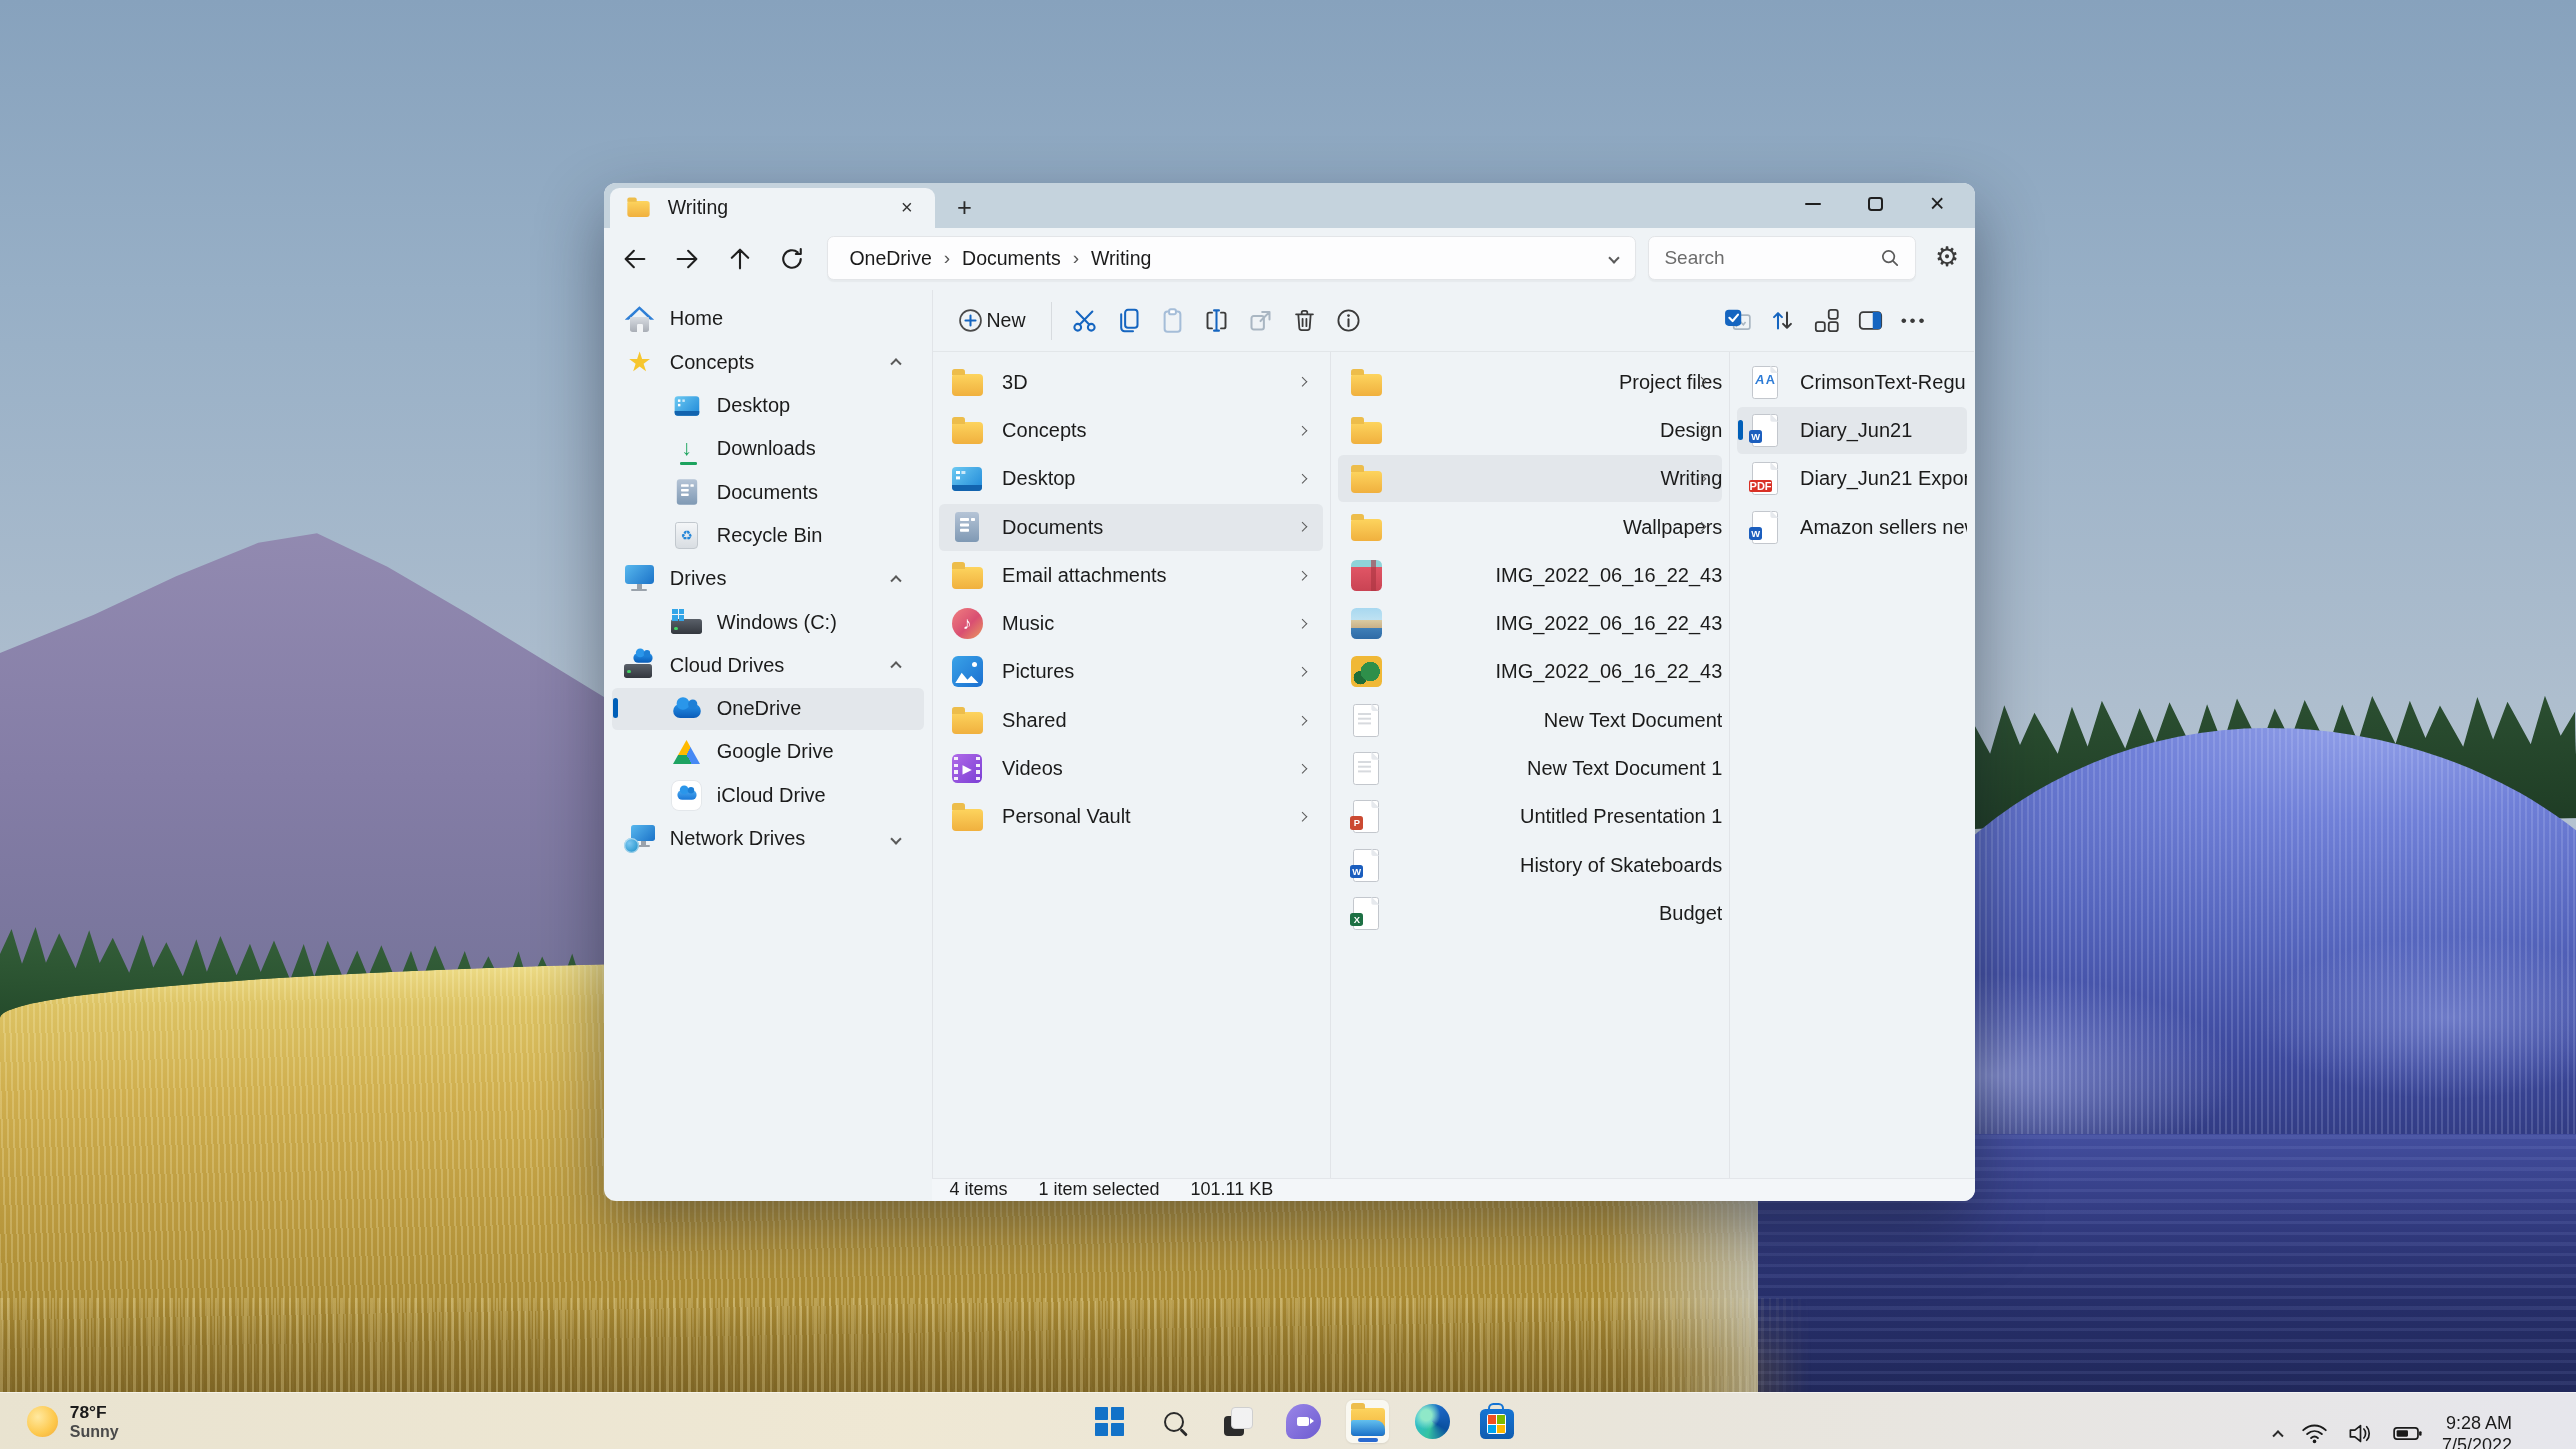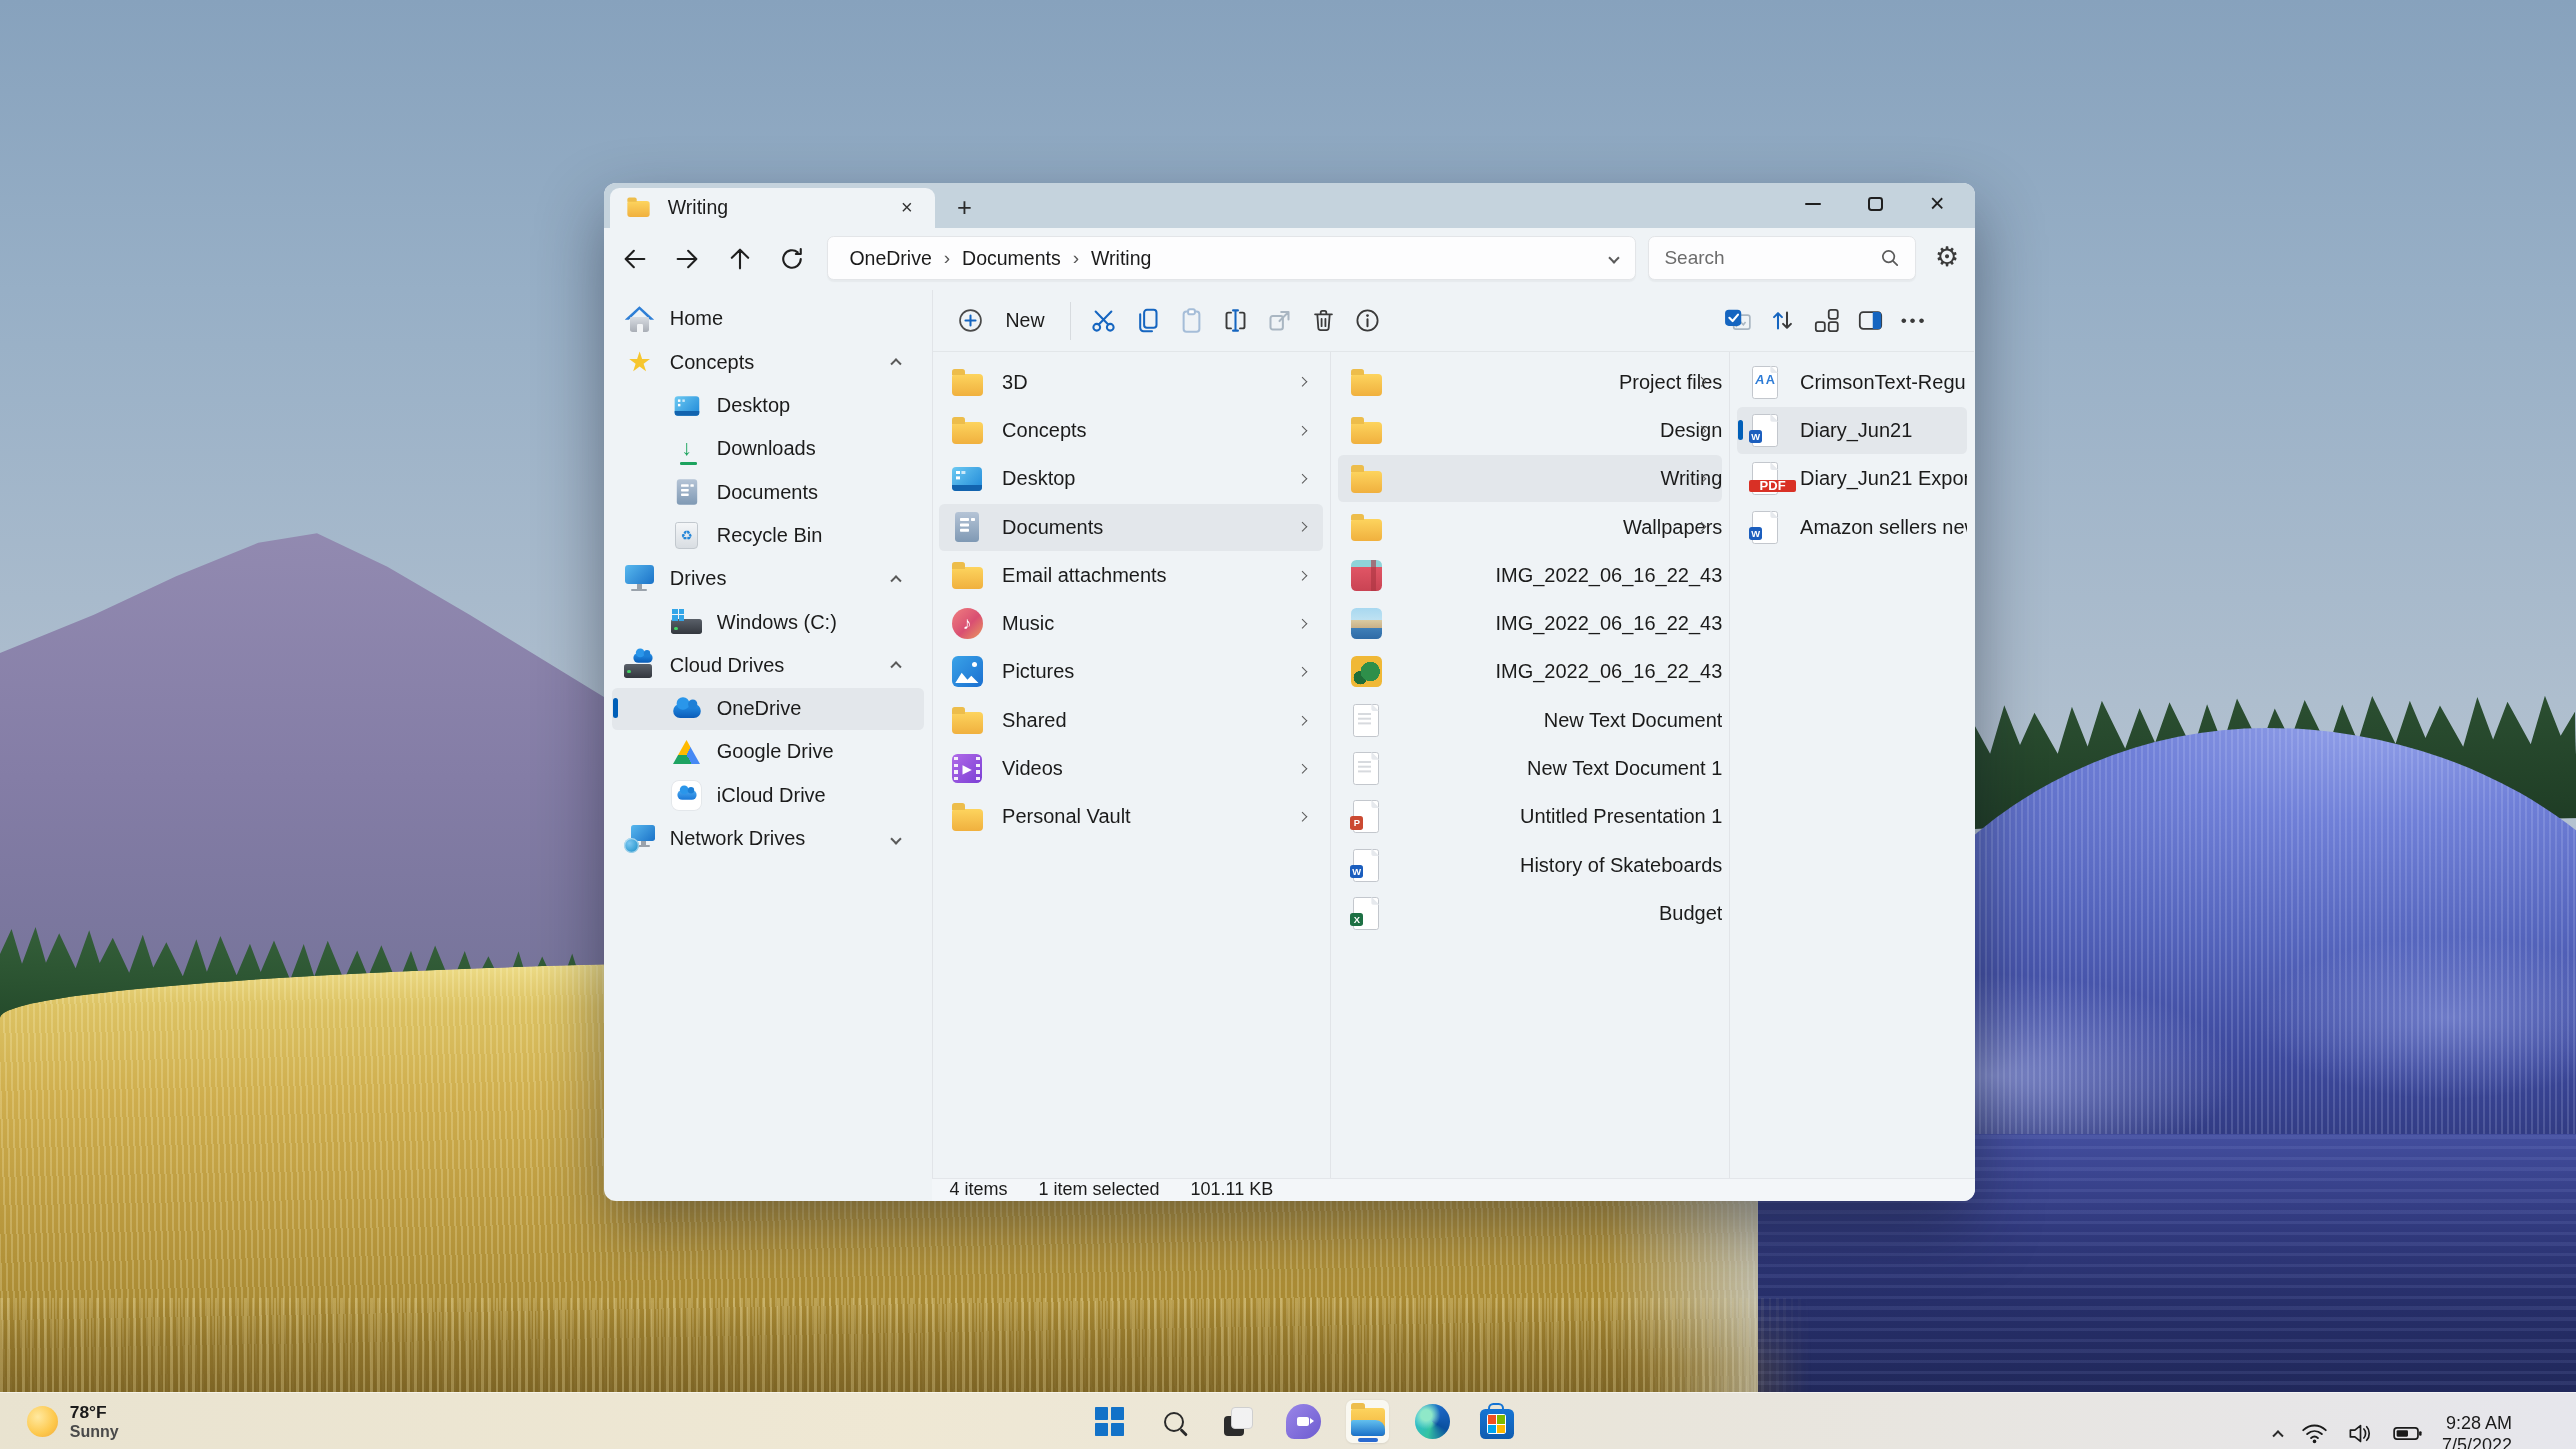--- a/index.html
+++ b/index.html
@@ -65,21 +65,21 @@
   .crumbbox .seg{padding:2.7px 4px;border-radius:4px;}
   .crumbbox .sep{color:#555;padding:0 8px;font-size:19px;}
   .crumbbox .addr-chev{margin-left:auto;}
   .searchbox{position:absolute;left:1044px;top:8px;width:268px;height:44px;background:#fdfdfe;border:0.7px solid #e3e5e8;border-radius:6.7px;
     display:flex;align-items:center;padding:0 13.4px;box-shadow:0 1.3px 1.3px rgba(0,0,0,.04);}
   .searchbox input{border:none;outline:none;background:transparent;flex:1;font-size:19px;font-family:inherit;color:#1b1b1b;min-width:0;}
   .searchbox input::placeholder{color:#6c6c6c;}
   .gearbtn{position:absolute;left:1323px;top:9.4px;width:40px;height:40px;display:flex;align-items:center;justify-content:center;font-size:27px;color:#3a3a3a;}
 
   .cmdbar{position:absolute;left:328px;top:107px;width:1042px;height:62px;display:flex;align-items:center;border-bottom:0.7px solid rgba(0,0,0,.05);}
-  .newbtn{display:flex;align-items:center;gap:21px;padding:0 14.8px;height:43px;border-radius:5.4px;font-size:19.5px;margin-left:10.7px;}
+  .newbtn{display:flex;align-items:center;gap:2px;padding:0 14.8px;height:43px;border-radius:5.4px;font-size:19.5px;margin-left:10.7px;}
   .cmd-sep{width:0.7px;height:38px;background:#d7dbdf;margin:0 10.7px;}
   .cmdico{width:44px;height:43px;display:flex;align-items:center;justify-content:center;border-radius:5.4px;}
   .cmd-right{margin-left:auto;display:flex;align-items:center;padding-right:38px;}
   .ellipsis{font-size:17.4px;letter-spacing:2.7px;color:#3a3a3a;}
 
   
   .sidebar{position:absolute;left:0;top:107px;bottom:0;width:328px;padding-top:6.7px;}
   .side-row{position:relative;height:42px;margin:1.3px 8px;border-radius:5.4px;display:flex;align-items:center;font-size:20px;}
   .side-row .s-ico{width:31px;display:flex;justify-content:center;margin-left:12px;}
   .side-row.lvl1 .s-ico{margin-left:59px;}
@@ -138,21 +138,21 @@
 
   .ic-page{width:24px;height:31px;background:#fff;border:1.3px solid #c3c7cd;border-radius:2.7px;position:relative;}
   .ic-page::before{content:"";position:absolute;right:-1.3px;top:-1.3px;width:8px;height:8px;background:#e6e9ed;border-bottom-left-radius:2.7px;
     clip-path:polygon(0 0,100% 100%,0 100%);}
   .ic-page .lines{position:absolute;left:4px;top:8px;width:13.4px;height:2px;background:#d7dade;box-shadow:0 4.7px 0 #d7dade,0 9.4px 0 #d7dade;}
   .badge{position:absolute;left:-4px;bottom:2.7px;width:13.4px;height:13.4px;border-radius:2.7px;color:#fff;font-size:9.4px;font-weight:bold;
     display:flex;align-items:center;justify-content:center;}
   .badge.word{background:#1b5ebe;}
   .badge.excel{background:#1d7044;}
   .badge.ppt{background:#cb4a32;}
-  .badge.pdf{background:#d93025;width:47px;height:12px;font-size:13px;border-radius:2px;}
+  .badge.pdf{background:#d93025;width:23px;height:12px;font-size:11px;border-radius:2px;}
   .fontAA{position:absolute;left:0;right:0;top:6.7px;text-align:center;color:#2e7cd6;font-size:12.7px;font-weight:bold;}
   .fontAA i{font-style:italic;margin-right:1.3px;}
 
   .thumb{width:31px;height:31px;border-radius:5.4px;overflow:hidden;position:relative;}
   .thumb.red{background:linear-gradient(180deg,#8fd3d8 0%,#8fd3d8 24%,#e05565 24%,#c94353 100%);}
   .thumb.red::after{content:"";position:absolute;left:20px;top:0;bottom:0;width:5.4px;background:#a93340;opacity:.6;}
   .thumb.coast{background:linear-gradient(180deg,#a8d8f0 0%,#bfe2f2 40%,#d9c9a0 40%,#c9b088 64%,#3f7fb8 64%,#2f6ba6 100%);}
   .thumb.leaf{background:radial-gradient(17.4px 17.4px at 62% 50%,#2e8f4a 0 55%,transparent 56%),radial-gradient(13.4px 13.4px at 30% 70%,#1f6e38 0 50%,transparent 51%),#f0b836;}
 
   .ic-home{width:31px;height:28px;position:relative;}

